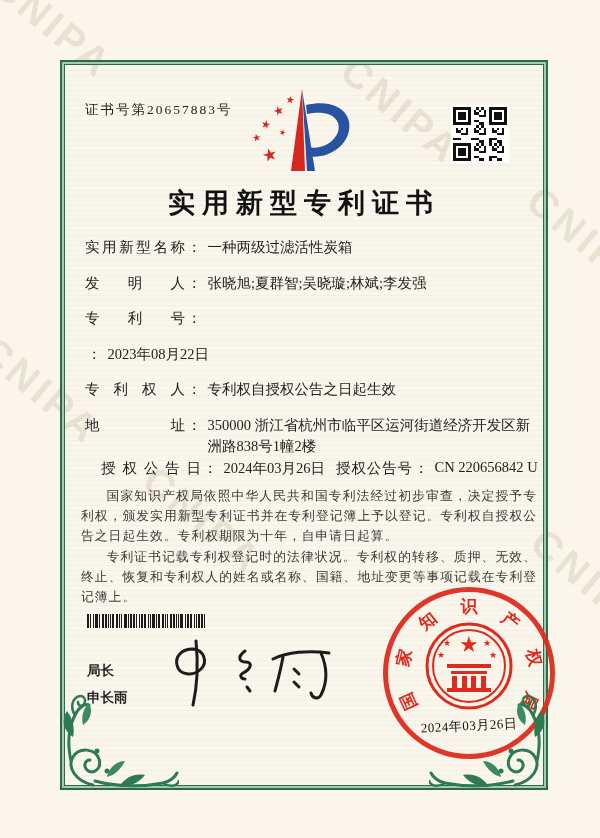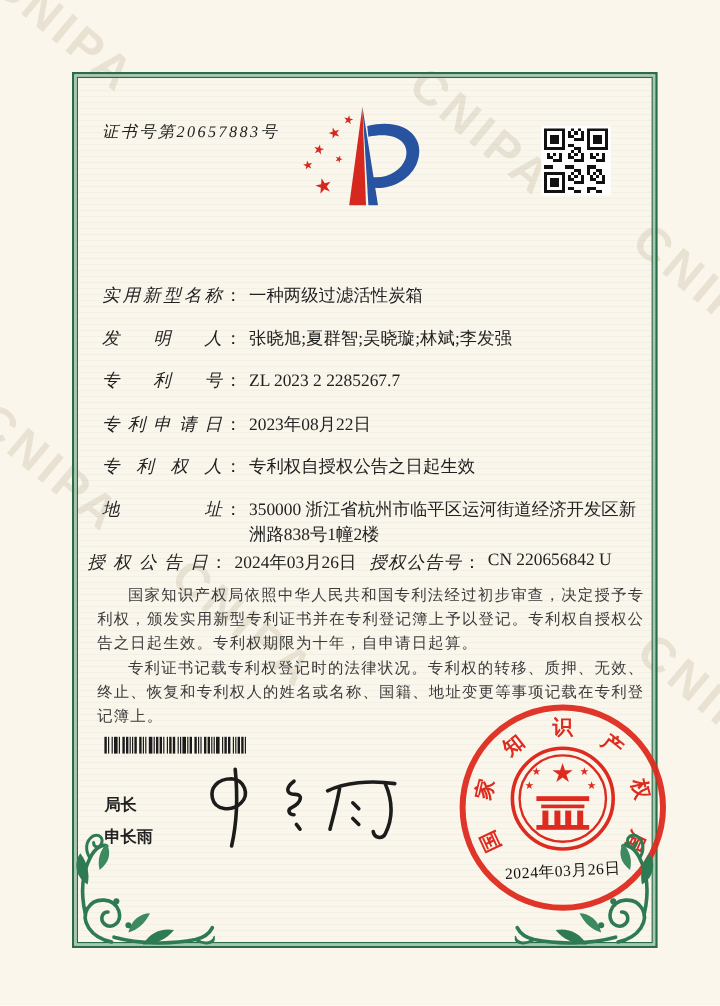--- a/index.html
+++ b/index.html
@@ -17,34 +17,34 @@
     white-space:nowrap; pointer-events:none;
   }
   
   .frame { position:absolute; left:60px; top:60px; width:488px; height:730px;
            border:2px solid #2c6b49; }
   .frame-mid { position:absolute; inset:0; border:2px solid #a6cab1; }
   .frame-inner { position:absolute; inset:0; border:1px solid #2c6b49;
     background:
       repeating-linear-gradient(180deg, rgba(140,170,150,0.08) 0px, rgba(140,170,150,0.08) 1px, transparent 1px, transparent 5px);
   }
-  .cert-no { position:absolute; left:20px; top:36px; font-size:13.5px; color:#222; letter-spacing:2px;font-style:italic; }
+  .cert-no { position:absolute; left:20px; top:36px; font-size:13.5px; color:#222; letter-spacing:2px; }
   
   .logo { position:absolute; left:50%; top:18px; transform:translateX(-50%); }
   
   .qr { position:absolute; right:34px; top:40px; width:58px; height:58px; background:#fff; padding:2px; }
   .title { position:absolute; left:0; right:0; top:120px; text-align:center;
            font-size:27px; font-weight:bold; letter-spacing:7px; color:#111; }
   
   .fields { position:absolute; left:20px; top:172px; width:448px; font-size:14.5px; color:#222; }
   .frow { display:flex; margin-bottom:14.5px; line-height:1.45; }
-  .flabel { display:inline-block; width:100px; text-align:justify; text-align-last:justify; flex:none;font-style:italic; }
+  .flabel { display:inline-block; width:100px; text-align:justify; text-align-last:justify; flex:none; }
   .fcolon { flex:none; margin:0 6px 0 2px; }
   .fvalue { flex:1; }
-  .grant-row { position:absolute; left:8px; top:394px; width:448px; font-size:14.5px; color:#222; display:flex; }
+  .grant-row { position:absolute; left:36px; top:394px; width:448px; font-size:14.5px; color:#222; display:flex; }
   .grant-left { display:flex; width:235px; }
   .grant-right { display:flex; }
   
   .paras { position:absolute; left:16px; top:422px; width:456px;
            font-size:12.8px; line-height:1.55; color:#3a3a3a; text-align:justify; }
   .paras p { text-indent:2em; margin-bottom:2px; letter-spacing:1px; }
   
   .barcode { position:absolute; left:22px; top:549px; height:14px; display:flex; align-items:stretch; }
   .barcode .bar { background:#1b1b1b; }
   
@@ -287,39 +287,38 @@
               <rect x="14" y="19" width="1" height="1" fill="#111"></rect>
               <rect x="15" y="19" width="1" height="1" fill="#111"></rect>
               <rect x="16" y="19" width="1" height="1" fill="#111"></rect>
               <rect x="10" y="20" width="1" height="1" fill="#111"></rect>
               <rect x="11" y="20" width="1" height="1" fill="#111"></rect>
               <rect x="14" y="20" width="1" height="1" fill="#111"></rect>
               <rect x="17" y="20" width="1" height="1" fill="#111"></rect>
               <rect x="18" y="20" width="1" height="1" fill="#111"></rect>
             </svg></div>
 
+      <div class="title">实用新型专利证书</div>
 
       <div class="fields">
         <div class="frow">
           <span class="flabel">实用新型名称</span>
               <span class="fcolon">：</span>
           <span class="fvalue">一种两级过滤活性炭箱</span>
         </div>
         <div class="frow">
           <span class="flabel">发明人</span>
               <span class="fcolon">：</span>
           <span class="fvalue">张晓旭;夏群智;吴晓璇;林斌;李发强</span>
         </div>
         <div class="frow">
           <span class="flabel">专利号</span>
               <span class="fcolon">：</span>
-          <span class="fvalue">ZL 2023 2 2285267.7</span>
-        </div>
-        <div class="frow">
-          <span class="flabel">专利申请日</span>
+        </div>
+        <div class="frow">
               <span class="fcolon">：</span>
           <span class="fvalue">2023年08月22日</span>
         </div>
         <div class="frow">
           <span class="flabel">专利权人</span>
               <span class="fcolon">：</span>
           <span class="fvalue">专利权自授权公告之日起生效</span>
         </div>
         <div class="frow">
           <span class="flabel">地址</span>

